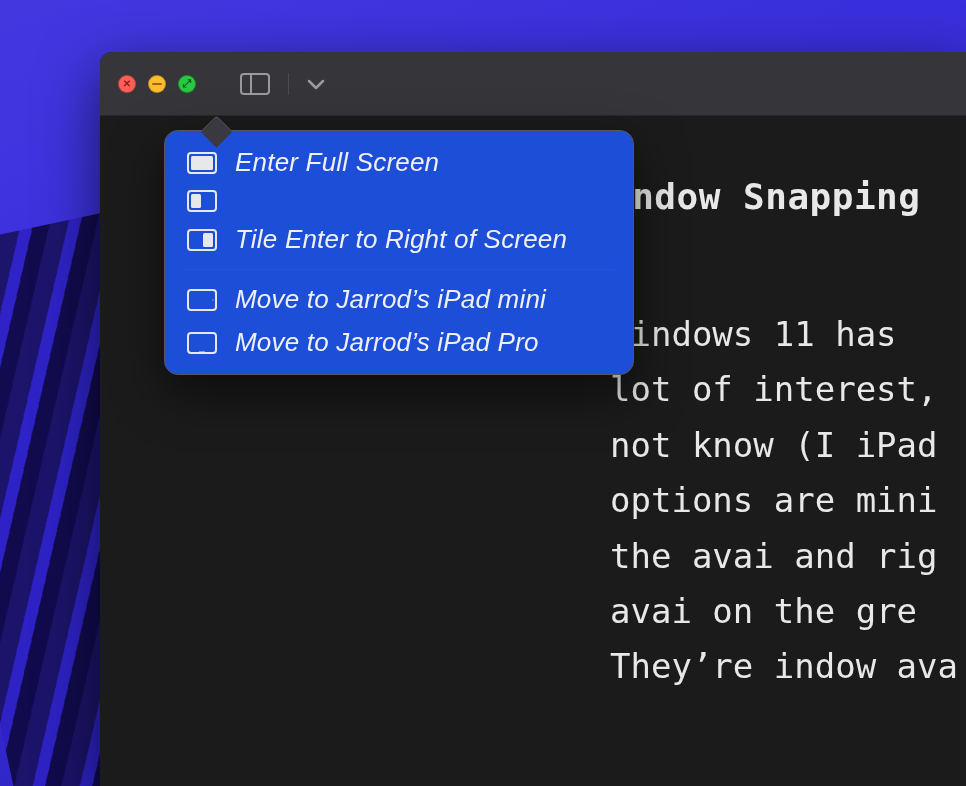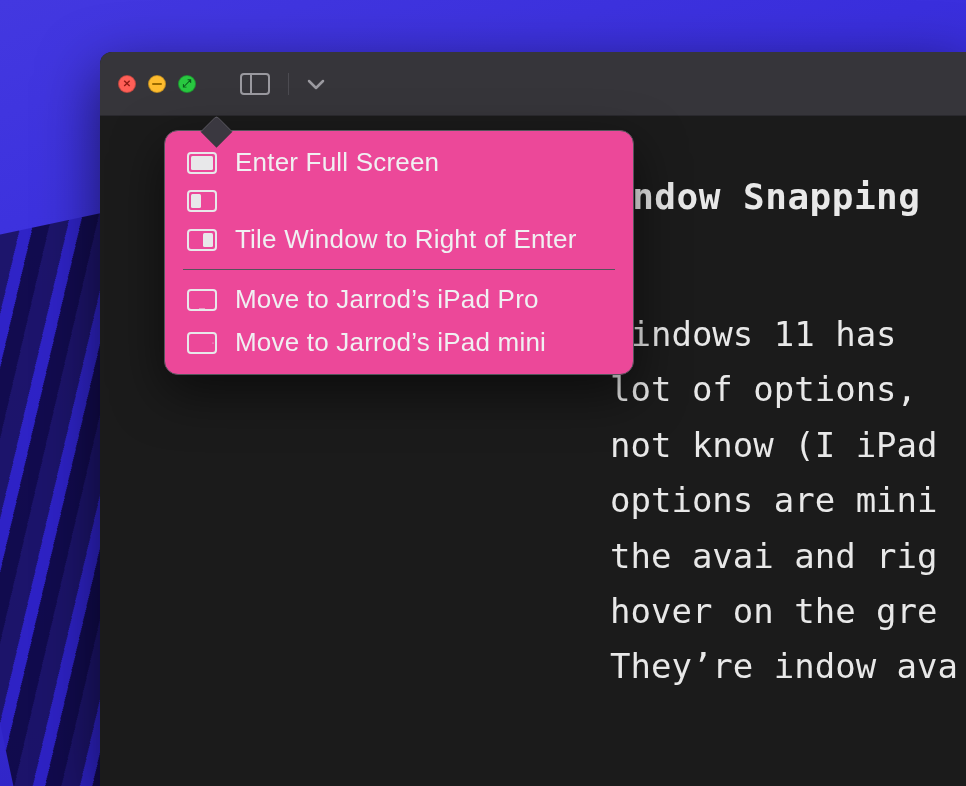--- a/index.html
+++ b/index.html
@@ -111,26 +111,27 @@
     margin-left: 510px;
     white-space: pre;
   }
 
   
   .popover {
     position: absolute;
     left: 164px;
     top: 130px;
     width: 470px;
-    background: #ec4899;
+    background: #1d4ed8;
     border: 1px solid #56545c;
     border-radius: 14px;
     box-shadow: 0 18px 50px rgba(0,0,0,0.55);
     padding: 10px 0;
     color: #f0f0f2;
+    font-style: italic;
   }
   .popover::before {
     content: "";
     position: absolute;
     top: -11px;
     left: 40px;
     width: 22px; height: 22px;
     background: #3a3840;
     border-left: 1px solid #56545c;
     border-top: 1px solid #56545c;
@@ -187,25 +188,25 @@
         <svg width="18" height="12" viewBox="0 0 18 12" fill="none" stroke="#9a999f" stroke-width="2.5" stroke-linecap="round" stroke-linejoin="round">
           <polyline points="2,3 9,10 16,3"></polyline>
         </svg>
       </span>
     </div>
   </div>
 
   <div class="content">
     <div class="doc-heading">indow Snapping</div>
     <div class="doc-body"><span>Windows 11 has </span>
-<span>lot of options,</span>
+<span>lot of interest,</span>
 <span>not know (I iPad</span>
 <span>options are mini</span>
 <span>the avai and rig</span>
-<span>hover on the gre</span>
+<span>avai on the gre</span>
 <span>They’re indow ava</span></div>
   </div>
 </div>
 
 <div class="popover">
 
   <div class="menu-item">
     <span class="menu-icon">
       <svg width="30" height="22" viewBox="0 0 30 22" fill="none" stroke="#e8e8ea" stroke-width="2">
         <rect x="1" y="1" width="28" height="20" rx="3"></rect>
@@ -224,38 +225,38 @@
     </span>
   </div>
 
   <div class="menu-item">
     <span class="menu-icon">
       <svg width="30" height="22" viewBox="0 0 30 22" fill="none" stroke="#e8e8ea" stroke-width="2">
         <rect x="1" y="1" width="28" height="20" rx="3"></rect>
         <rect x="16" y="4" width="10" height="14" rx="1.5" fill="#e8e8ea" stroke="none"></rect>
       </svg>
     </span>
-    <span>Tile Window to Right of Enter</span>
+    <span>Tile Enter to Right of Screen</span>
   </div>
 
   <div class="menu-sep"></div>
 
   <div class="menu-item">
     <span class="menu-icon">
       <svg width="30" height="22" viewBox="0 0 30 22" fill="none" stroke="#e8e8ea" stroke-width="2">
         <rect x="1" y="1" width="28" height="20" rx="3"></rect>
+        <circle cx="26" cy="11" r="0.6" fill="#e8e8ea" stroke="none"></circle>
+      </svg>
+    </span>
+    <span>Move to Jarrod’s iPad mini</span>
+  </div>
+
+  <div class="menu-item">
+    <span class="menu-icon">
+      <svg width="30" height="22" viewBox="0 0 30 22" fill="none" stroke="#e8e8ea" stroke-width="2">
+        <rect x="1" y="1" width="28" height="20" rx="3"></rect>
         <line x1="12" y1="20.5" x2="18" y2="20.5" stroke-width="2"></line>
       </svg>
     </span>
     <span>Move to Jarrod’s iPad Pro</span>
   </div>
 
-  <div class="menu-item">
-    <span class="menu-icon">
-      <svg width="30" height="22" viewBox="0 0 30 22" fill="none" stroke="#e8e8ea" stroke-width="2">
-        <rect x="1" y="1" width="28" height="20" rx="3"></rect>
-        <circle cx="26" cy="11" r="0.6" fill="#e8e8ea" stroke="none"></circle>
-      </svg>
-    </span>
-    <span>Move to Jarrod’s iPad mini</span>
-  </div>
-
 </div>
 
 </body></html>

